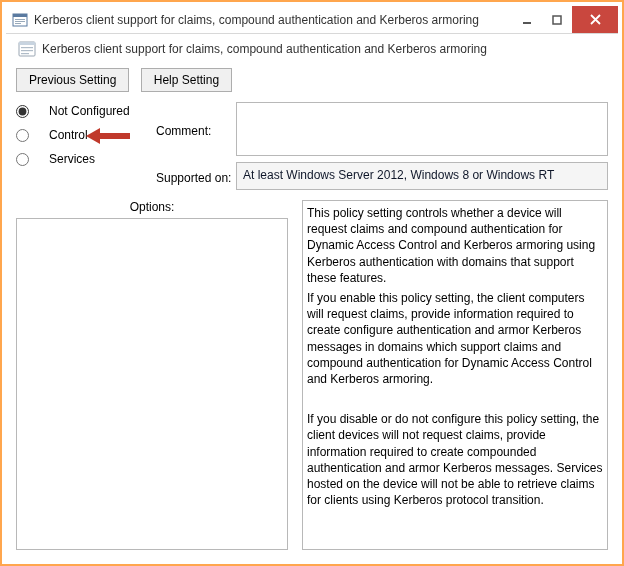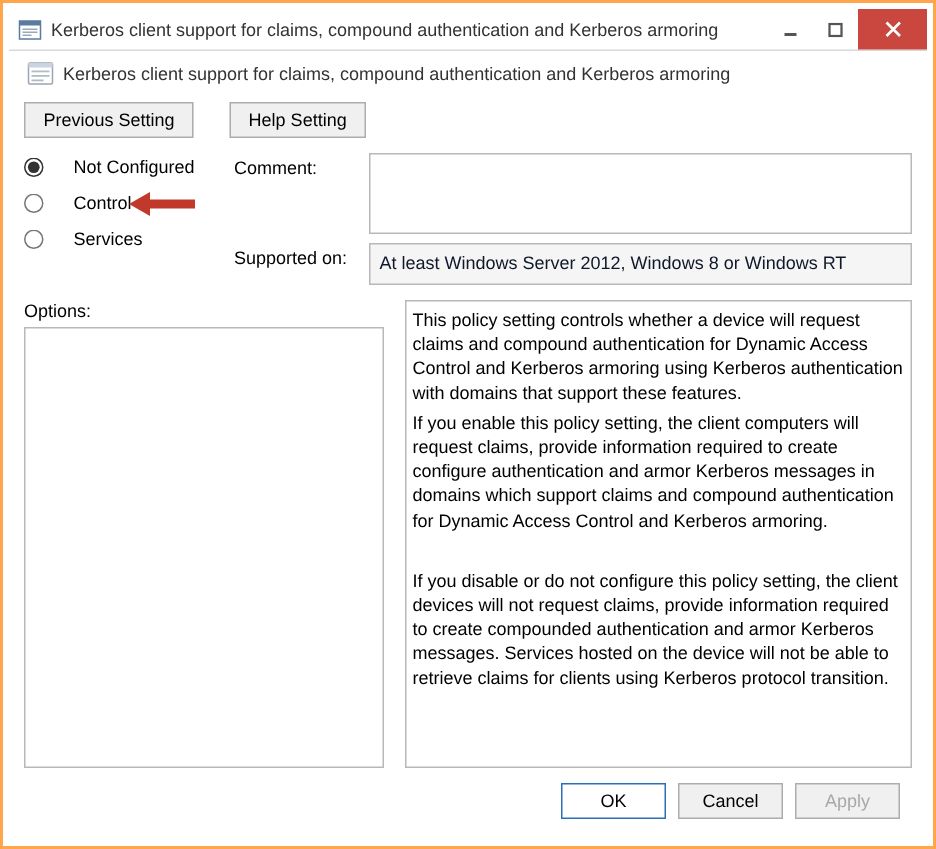--- a/index.html
+++ b/index.html
@@ -26,41 +26,41 @@
   .winbtns { display: flex; height: 100%; }
   .winbtn { width: 30px; display: flex; align-items: center; justify-content: center; color: #555; }
   .winbtn.close { background: #c9473e; color: #fff; width: 46px; }
   .content { flex: 1; display: flex; flex-direction: column; padding: 6px 10px 10px 10px; overflow: hidden; }
   .header-row { display: flex; align-items: center; margin-bottom: 10px; padding-left: 2px; }
   .header-row .policyicon { width: 18px; height: 18px; margin-right: 6px; }
   .header-row .policytitle { color: #333; }
   .navbtns { margin-bottom: 10px; }
   .btn {
     display: inline-block; border: 1px solid #adadad; background: #f0f0f0;
-    padding: 4px 12px; font-size: 12px; cursor: default; margin-right: 20px;
+    padding: 4px 12px; font-size: 12px; cursor: default; margin-right: 8px;
   }
   .btn.primary { background: #fff; border: 1px solid #2a6fb8; min-width: 70px; text-align:center; }
   .btn.disabled { color: #a8a8a8; }
   .config-grid { display: flex; gap: 10px; margin-bottom: 10px; }
   .radios { width: 130px; display: flex; flex-direction: column; gap: 10px; padding-top: 2px; position: relative; }
   .radio-row { display: flex; align-items: center; gap: 20px; position: relative; }
   input[type=radio] { accent-color: #333; margin:0; }
   .arrow { position: absolute; left: 70px; top: 24px; }
   .fields { flex: 1; display: flex; flex-direction: column; gap: 6px; }
-  .field-row { display: flex; align-items: flex-start; gap: 10px; }
+  .field-row { display: flex; align-items: center; }
   .field-row .lbl { width: 80px; padding-top: 3px; }
   .commentbox, .supportedbox {
     flex: 1; border: 1px solid #b8b8b8; background: #fff;
     font-family: inherit; font-size: 12px; resize: none; overflow-y: scroll;
   }
   .commentbox { height: 54px; padding: 3px 4px; }
   .supportedbox { height: 28px; padding: 5px 6px; background: #f5f5f5; color: #0f172a; }
   .lower { flex: 1; display: flex; gap: 14px; min-height: 0; }
   .col { display: flex; flex-direction: column; }
-  .col.options { width: 240px; }
+  .col.options { width: 272px; text-align: center; }
   .col.help { flex: 1; }
   .col .colhead { margin-bottom: 4px; }
   .panel { flex: 1; border: 1px solid #b8b8b8; background: #fff; padding: 4px 4px; overflow-y: scroll; font-size: 12px; line-height: 1.35; }
   .helppanel p { margin: 0 0 4px 0; }
   .footer { display: flex; justify-content: flex-end; gap: 8px; padding: 10px 8px 4px 0; }
   .footer .btn { min-width: 70px; text-align: center; margin-right: 0; }
   
   .panel, .commentbox, .supportedbox { scrollbar-width: thin; }
 </style>
 </head>
@@ -160,20 +160,15 @@
       <div class="col help">
         <div class="panel helppanel">
           <p>This policy setting controls whether a device will request claims and compound authentication for Dynamic Access Control and Kerberos armoring using Kerberos authentication with domains that support these features.</p>
           <p>If you enable this policy setting, the client computers will request claims, provide information required to create configure authentication and armor Kerberos messages in domains which support claims and compound authentication for Dynamic Access Control and Kerberos armoring.</p>
           <p>&nbsp;</p>
           <p>If you disable or do not configure this policy setting, the client devices will not request claims, provide information required to create compounded authentication and armor Kerberos messages. Services hosted on the device will not be able to retrieve claims for clients using Kerberos protocol transition.</p>
         </div>
       </div>
     </div>
 
-    <div class="footer">
-      <span class="btn primary">OK</span>
-      <span class="btn">Cancel</span>
-      <span class="btn disabled">Apply</span>
-    </div>
 
   </div>
 </div>
 
 </body></html>

